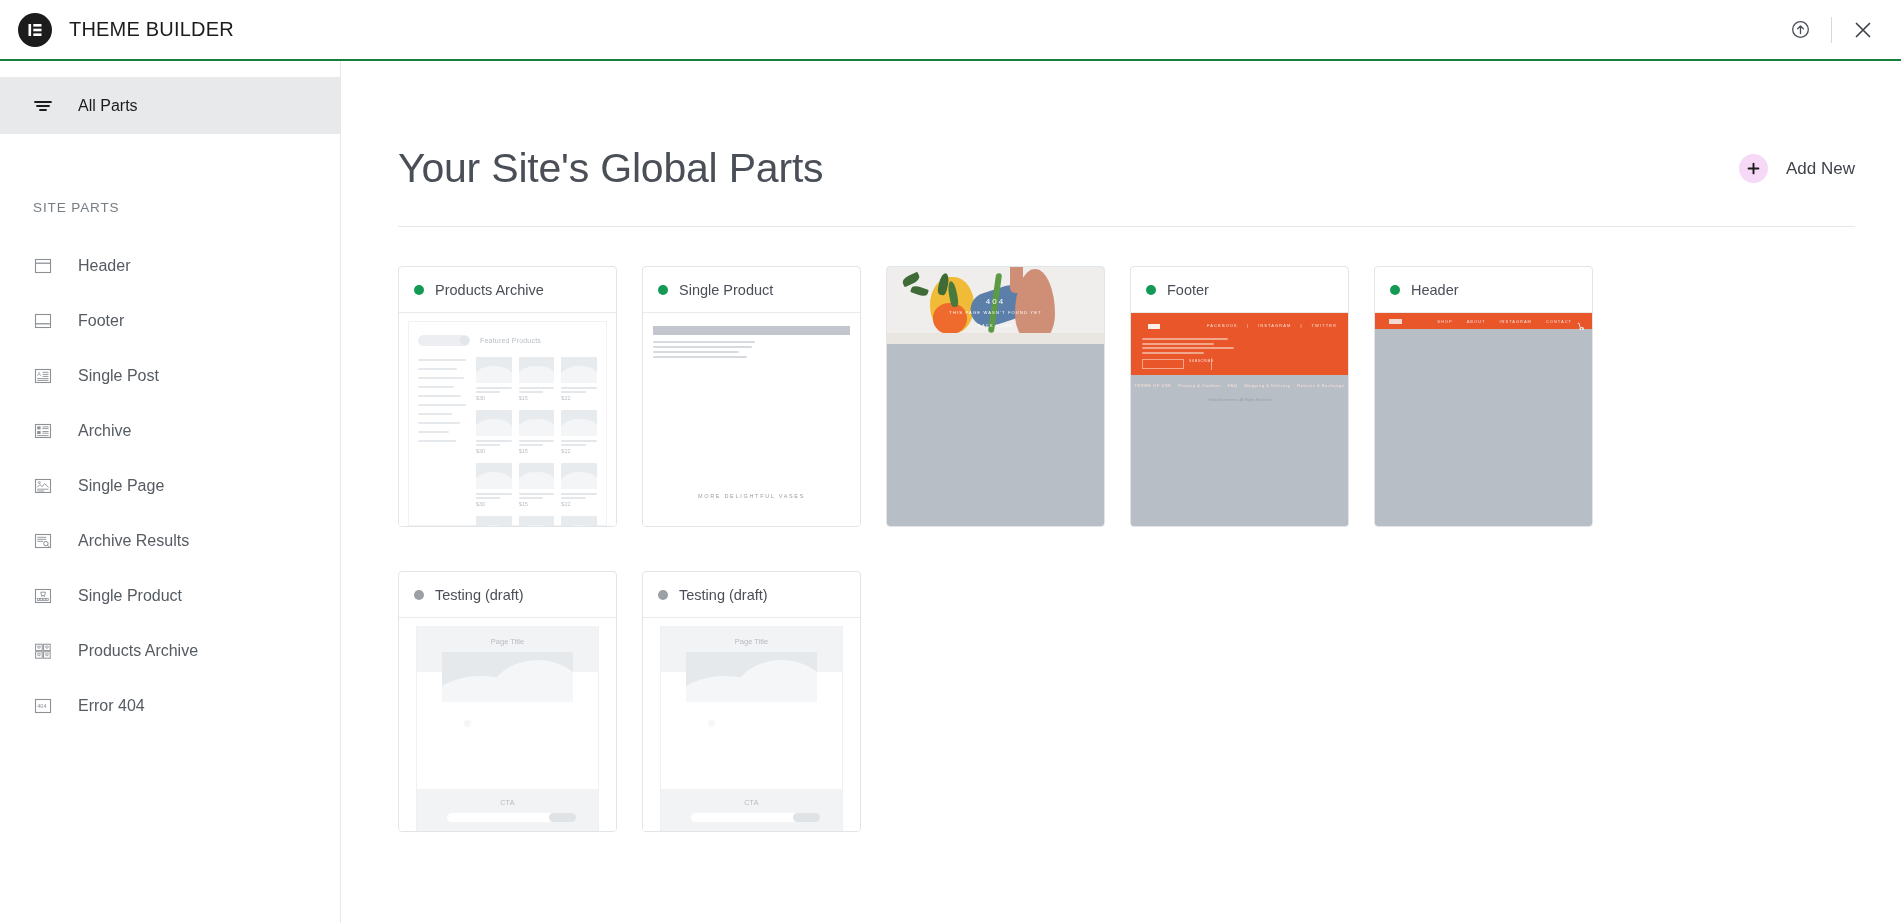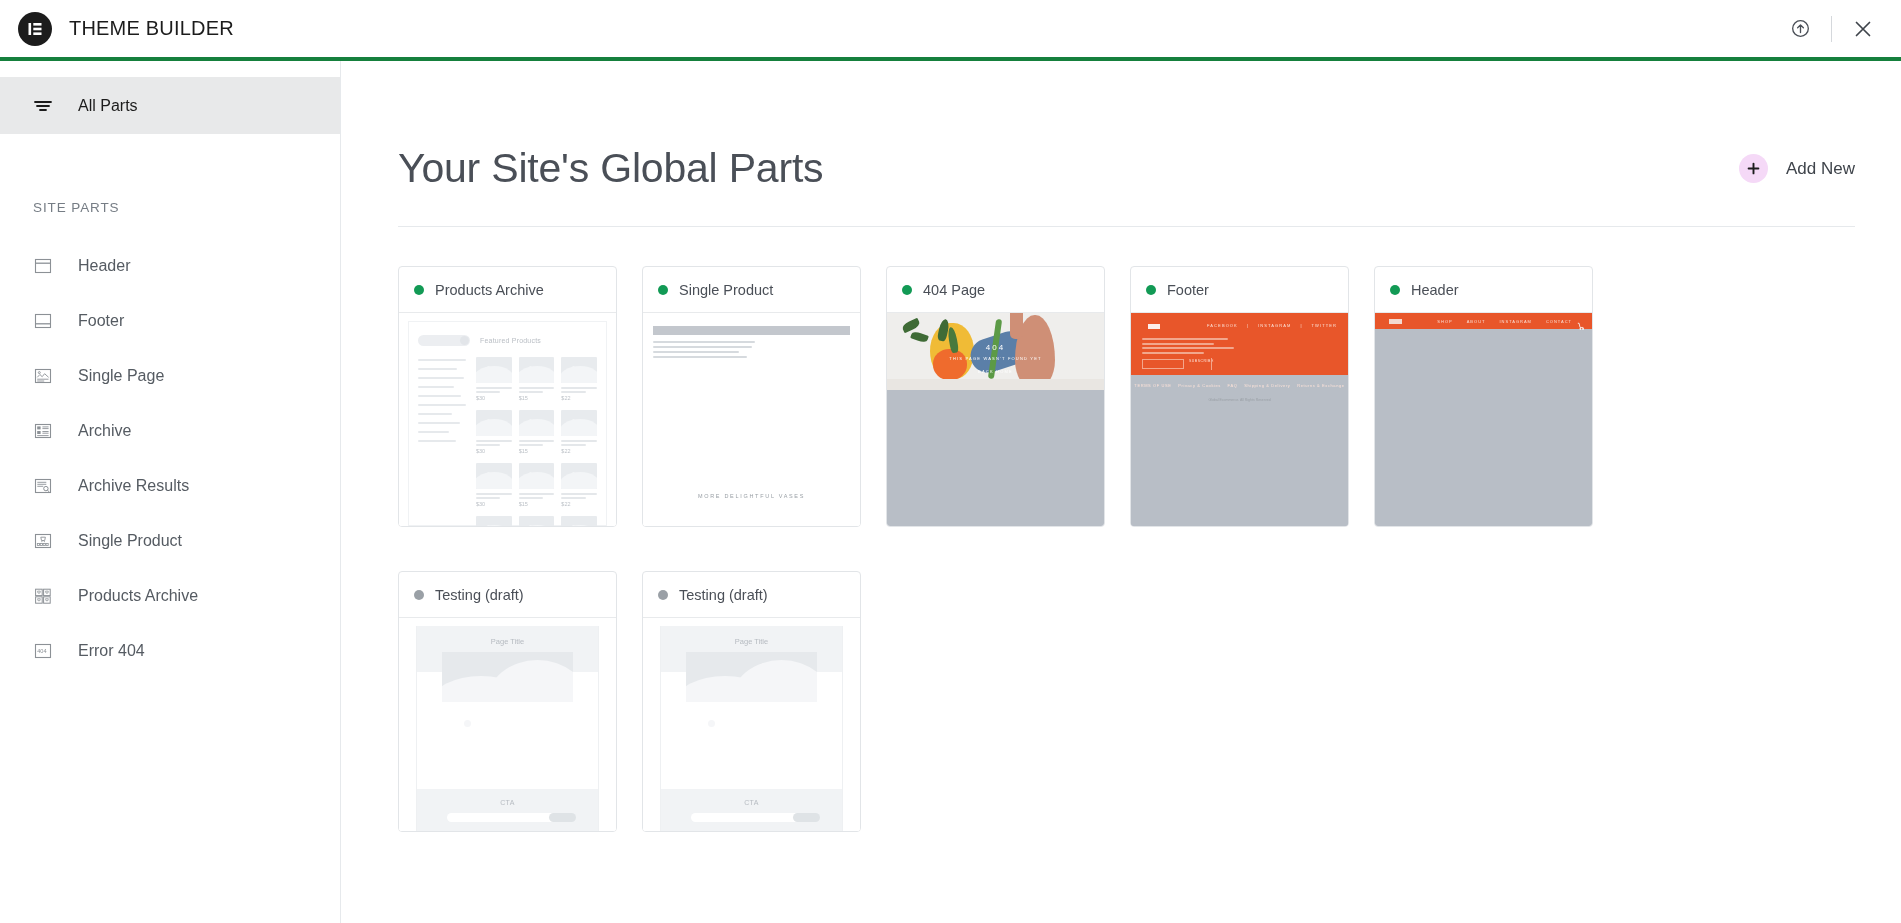--- a/index.html
+++ b/index.html
@@ -8,21 +8,21 @@
     background: #ffffff;
     font-family: "Liberation Sans", sans-serif;
     overflow: hidden;
   }
   .app { width: 1901px; height: 923px; display: flex; flex-direction: column; background:#fff; }
 
   
   .topbar {
     height: 61px; flex: 0 0 61px;
     background: #ffffff;
-    border-bottom: 4px solid #15803d;
+    border-bottom: 2px solid #15803d;
     display: flex; align-items: center;
     padding: 0 16px 0 18px;
     position: relative;
   }
   .brand { display: flex; align-items: center; gap: 17px; }
   .logo-circle {
     width: 34px; height: 34px; border-radius: 50%;
     background: #1c1c1c;
     display: flex; align-items: center; justify-content: center;
   }
@@ -284,43 +284,53 @@
         <div class="nav-item">
           <span class="nav-icon">
             <svg width="20" height="20" viewBox="0 0 20 20" fill="none" stroke="#8c9196" stroke-width="1.1">
               <rect x="2.5" y="3.5" width="15" height="13"></rect>
               <path d="M2.5 12.8h15" stroke-width="1.3"></path>
             </svg>
           </span>
           <span class="lbl">Footer</span>
         </div>
 
+        <div class="nav-item">
+          <span class="nav-icon">
+            <svg width="20" height="20" viewBox="0 0 20 20" fill="none" stroke="#8c9196" stroke-width="1.1">
+              <rect x="2.5" y="3.5" width="15" height="13"></rect>
+              <text x="4.3" y="9.6" font-size="5.4" fill="#8c9196" stroke="none" font-family="Liberation Sans">A</text>
+              <path d="M9.5 6.3h6M9.5 8.4h6M9.5 10.4h6M4.2 12.6h11.3M4.2 14.4h11.3" stroke-width=".9"></path>
+            </svg>
+          </span>
+          <span class="lbl">Single Post</span>
+        </div>
+
+        <div class="nav-item">
+          <span class="nav-icon">
+            <svg width="20" height="20" viewBox="0 0 20 20" fill="none" stroke="#8c9196" stroke-width="1.1">
+              <rect x="2.5" y="3.5" width="15" height="13"></rect>
+              <rect x="4.2" y="5.4" width="3.4" height="3" fill="#8c9196" stroke="none"></rect>
+              <rect x="4.2" y="10" width="3.4" height="3" fill="#8c9196" stroke="none"></rect>
+              <path d="M9.4 5.9h6.2M9.4 7.6h6.2M9.4 10.5h6.2M9.4 12.2h6.2M4.2 14.6h11.4" stroke-width=".9"></path>
+            </svg>
+          </span>
+          <span class="lbl">Archive</span>
+        </div>
 
         <div class="nav-item">
           <span class="nav-icon">
             <svg width="20" height="20" viewBox="0 0 20 20" fill="none" stroke="#8c9196" stroke-width="1.1">
               <rect x="2.5" y="3.5" width="15" height="13"></rect>
               <path d="M4.3 11.3l2.6-2.8 2.3 2.2 2.4-3 4 3.6" stroke-width=".9"></path>
               <circle cx="6.3" cy="6.6" r="1" stroke-width=".9"></circle>
               <path d="M4.2 13.2h11.3M4.2 15h7" stroke-width=".9"></path>
             </svg>
           </span>
           <span class="lbl">Single Page</span>
-        </div>
-
-        <div class="nav-item">
-          <span class="nav-icon">
-            <svg width="20" height="20" viewBox="0 0 20 20" fill="none" stroke="#8c9196" stroke-width="1.1">
-              <rect x="2.5" y="3.5" width="15" height="13"></rect>
-              <rect x="4.2" y="5.4" width="3.4" height="3" fill="#8c9196" stroke="none"></rect>
-              <rect x="4.2" y="10" width="3.4" height="3" fill="#8c9196" stroke="none"></rect>
-              <path d="M9.4 5.9h6.2M9.4 7.6h6.2M9.4 10.5h6.2M9.4 12.2h6.2M4.2 14.6h11.4" stroke-width=".9"></path>
-            </svg>
-          </span>
-          <span class="lbl">Archive</span>
         </div>
 
         <div class="nav-item">
           <span class="nav-icon">
             <svg width="20" height="20" viewBox="0 0 20 20" fill="none" stroke="#8c9196" stroke-width="1.1">
               <rect x="2.5" y="3.5" width="15" height="13"></rect>
               <path d="M4.3 6.3h9M4.3 8.3h9M4.3 10.3h6" stroke-width=".9"></path>
               <circle cx="12.9" cy="12.6" r="2.2" stroke-width="1"></circle>
               <path d="M14.6 14.3l1.5 1.5" stroke-width="1" stroke-linecap="round"></path>
             </svg>
@@ -502,24 +512,20 @@
                   <div class="sp-pline" style="width:97%"></div>
                   <div class="sp-pline" style="width:84%"></div>
                   <div class="sp-pline" style="width:92%"></div>
                 </div>
                 <div class="sp-foot">MORE DELIGHTFUL VASES</div>
               </div>
             </div>
           </div>
 
           <div class="card">
-            <div class="card-head">
-              <span class="status-dot" style="background:#129a55"></span>
-              <span class="card-title">404 Page</span>
-            </div>
             <div class="card-thumb">
               <div class="p404">
                 <div class="p404-photo">
                   <div class="v-shape" style="left:43px;top:10px;width:44px;height:56px;background:#f0bb36;border-radius:46% 46% 42% 42% / 50% 50% 50% 50%;"></div>
                   <div class="v-shape" style="left:83px;top:22px;width:58px;height:34px;background:#5b7fa8;border-radius:24px;transform:rotate(-18deg);"></div>
                   <div class="v-shape" style="left:128px;top:2px;width:40px;height:74px;background:#cf8f76;border-radius:50% 50% 46% 46% / 62% 62% 40% 40%;"></div>
                   <div class="v-shape" style="left:123px;top:-4px;width:13px;height:30px;background:#cf8f76;border-radius:5px;"></div>
                   <div class="v-shape" style="left:46px;top:36px;width:34px;height:31px;background:#ef6b2d;border-radius:48%;"></div>
                   <div class="v-shape" style="left:15px;top:8px;width:18px;height:9px;background:#3f6b36;border-radius:50% 10% 50% 10%;transform:rotate(-25deg);"></div>
                   <div class="v-shape" style="left:24px;top:20px;width:17px;height:8px;background:#3f6b36;border-radius:50% 10% 50% 10%;transform:rotate(20deg);"></div>

